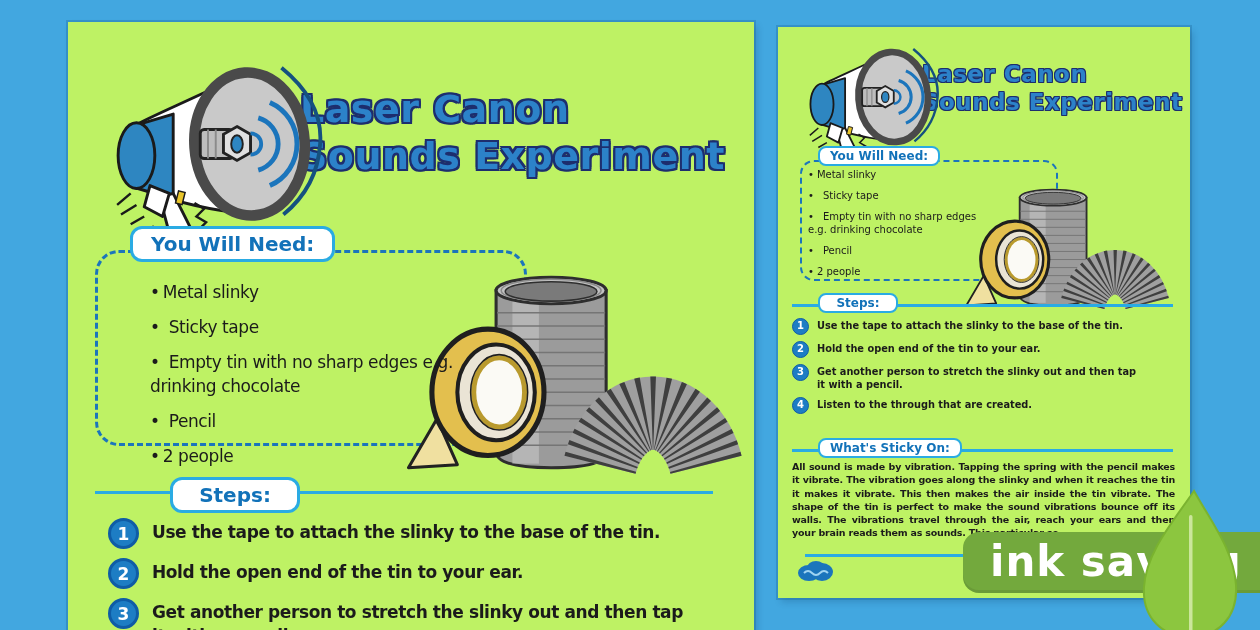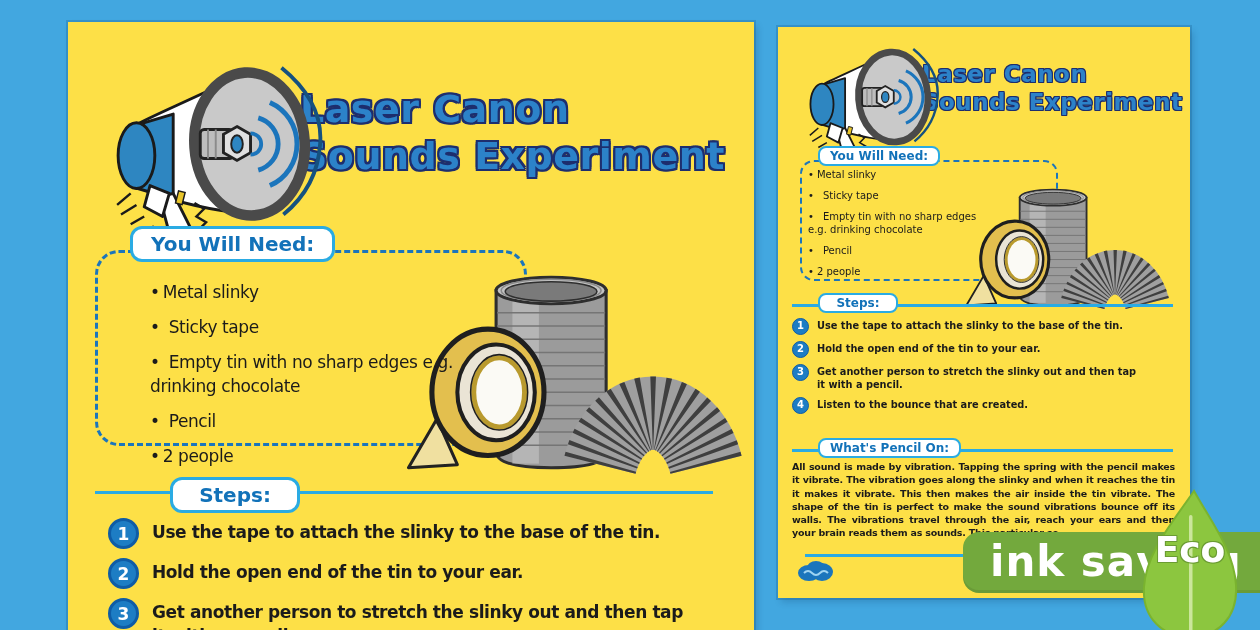--- a/index.html
+++ b/index.html
@@ -1,19 +1,19 @@
 <!DOCTYPE html>
 <html><head>
 <meta charset="utf-8">
 <style>
   * { margin:0; padding:0; box-sizing:border-box; }
   html,body { width:1260px; height:630px; overflow:hidden; }
   body { background:#42a7e0; font-family:"DejaVu Sans","Liberation Sans",sans-serif; position:relative; }
 
-  .page { position:absolute; background:#fde047;
+  .page { position:absolute; background:#bef264;
           box-shadow:0 0 0 2px rgba(25,100,150,.30), 3px 4px 7px rgba(0,40,80,.20); }
   .page-left  { left:68px;  top:22px; width:686px; height:900px; z-index:1; }
   .page-right { left:778px; top:27px; width:412px; height:571px; z-index:1; }
 
   
   .title { position:absolute; font-weight:bold; color:#2c82c9; letter-spacing:.5px;
            text-shadow:-2px -2px 0 #1d2e6e, 2px -2px 0 #1d2e6e, -2px 2px 0 #1d2e6e,
                         2px 2px 0 #1d2e6e, -2px 0 0 #1d2e6e, 2px 0 0 #1d2e6e,
                         0 -2px 0 #1d2e6e, 0 2px 0 #1d2e6e; }
   .title-lg { left:232px; top:64px; font-size:38px; line-height:47px; }
@@ -230,36 +230,35 @@
     <div class="step-row">
       <div class="step-num">2</div>
       <div class="step-text">Hold the open end of the tin to your ear.</div>
     </div>
     <div class="step-row">
       <div class="step-num">3</div>
       <div class="step-text">Get another person to stretch the slinky out and then tap it with a pencil.</div>
     </div>
     <div class="step-row">
       <div class="step-num">4</div>
-      <div class="step-text">Listen to the bounce that are created.</div>
+      <div class="step-text">Listen to the through that are created.</div>
     </div>
   </div>
 
   <div class="rule" style="left:14px; top:422px; width:381px; height:2.5px;"></div>
-  <div class="pill pill-sm" style="left:40px; top:411px; min-width:110px;">What's Pencil On:</div>
+  <div class="pill pill-sm" style="left:40px; top:411px; min-width:110px;">What's Sticky On:</div>
 
   <div class="wgo-text">All sound is made by vibration. Tapping the spring with the pencil makes it vibrate. The vibration goes along the slinky and when it reaches the tin it makes it vibrate. This then makes the air inside the tin vibrate. The shape of the tin is perfect to make the sound vibrations bounce off its walls. The vibrations travel through the air, reach your ears and then your brain reads them as sounds. This particular so</div>
 
   <div class="rule" style="left:27px; top:527px; width:353px; height:2.5px;"></div>
   <svg class="illus twinkl-logo">
       <use href="#twinkl"></use>
     </svg>
 </div>
 
 <div class="ink-badge">
   <span>ink saving</span>
 </div>
 <div class="eco-leaf">
   <svg width="124" height="160" viewBox="0 0 124 160">
       <use href="#leaf"></use>
     </svg>
-  <div class="eco-label">Eco</div>
 </div>
 
 </body></html>

